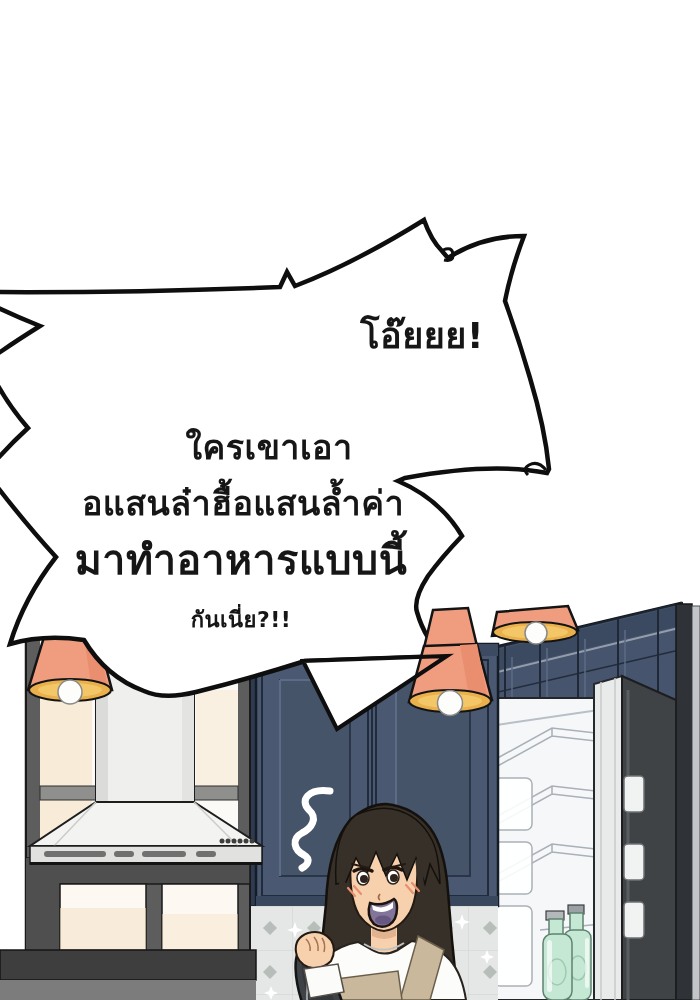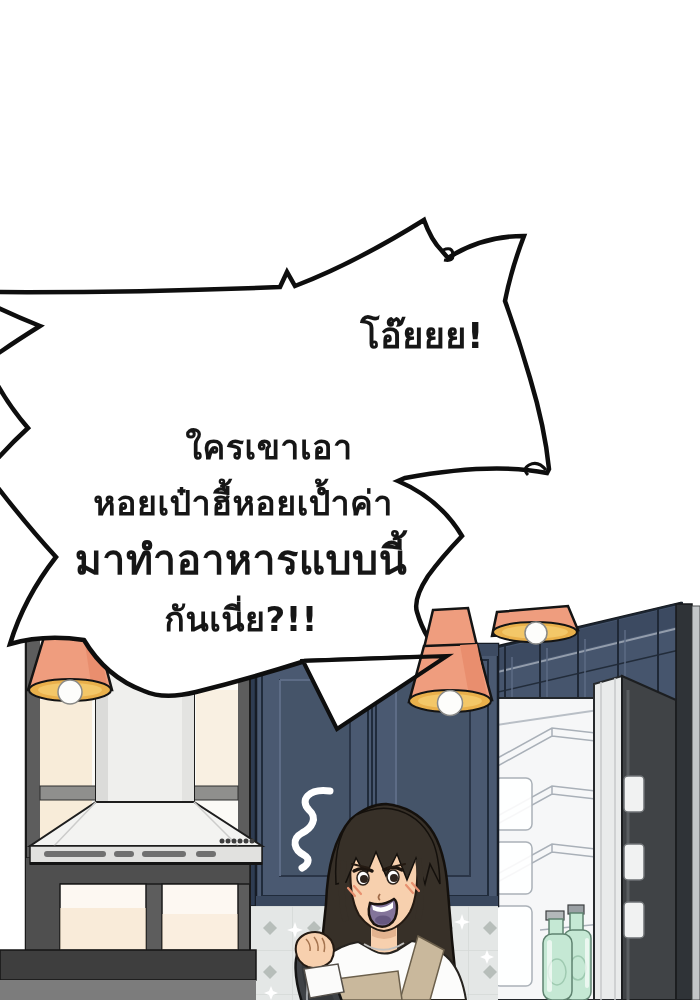--- a/index.html
+++ b/index.html
@@ -12,21 +12,21 @@
   .bubble-text{
     position:absolute;transform:translate(-50%,-50%);
     white-space:nowrap;color:#161616;font-weight:600;
     font-family:"DejaVu Sans","Liberation Sans",sans-serif;
     letter-spacing:.5px;line-height:1.1;z-index:5;
   }
   .bt-shout{left:422px;top:336px;font-size:36px;}
   .bt-l2{left:241px;top:448px;font-size:34px;margin-left:28px;}
   .bt-l3{left:243px;top:504px;font-size:34px;}
   .bt-l4{left:241px;top:561px;font-size:41px;}
-  .bt-l5{left:241px;top:620px;font-size:34px;}
+  .bt-l5{left:241px;top:620px;font-size:22px;}
 </style>
 </head>
 <body>
 
 <div class="panel">
 
 <svg width="700" height="1000" viewBox="0 0 700 1000">
   <defs>
     <pattern id="tilepat" width="44" height="44" patternUnits="userSpaceOnUse" x="248" y="906">
       <rect width="44" height="44" fill="#e4e7e6"></rect>
@@ -225,17 +225,17 @@
     <ellipse cx="450" cy="701" rx="41" ry="11" fill="#e9b04b" stroke="#141414" stroke-width="2"></ellipse>
     <ellipse cx="450" cy="701" rx="32" ry="7" fill="#f3c768"></ellipse>
     <circle cx="450" cy="703" r="12.5" fill="#fdfdfb" stroke="#8a8a88" stroke-width="1.5"></circle>
   </g>
 
   <path d="M303,661 L337,729 L447,656 Z" fill="none" stroke="#0e0e0e" stroke-width="4" stroke-linejoin="miter" stroke-miterlimit="12"></path>
 </svg>
 
 <div class="bubble-text bt-shout">โอ๊ยยย!</div>
 <div class="bubble-text bt-l2">ใครเขาเอา</div>
-<div class="bubble-text bt-l3">หอยเป๋าฮื้หอยเป้ำค่า</div>
+<div class="bubble-text bt-l3">อแสนล๋าฮื้อแสนล้ำค่า</div>
 <div class="bubble-text bt-l4">มาทำอาหารแบบนี้</div>
 <div class="bubble-text bt-l5">กันเนี่ย?!!</div>
 
 </div>
 
 </body></html>

